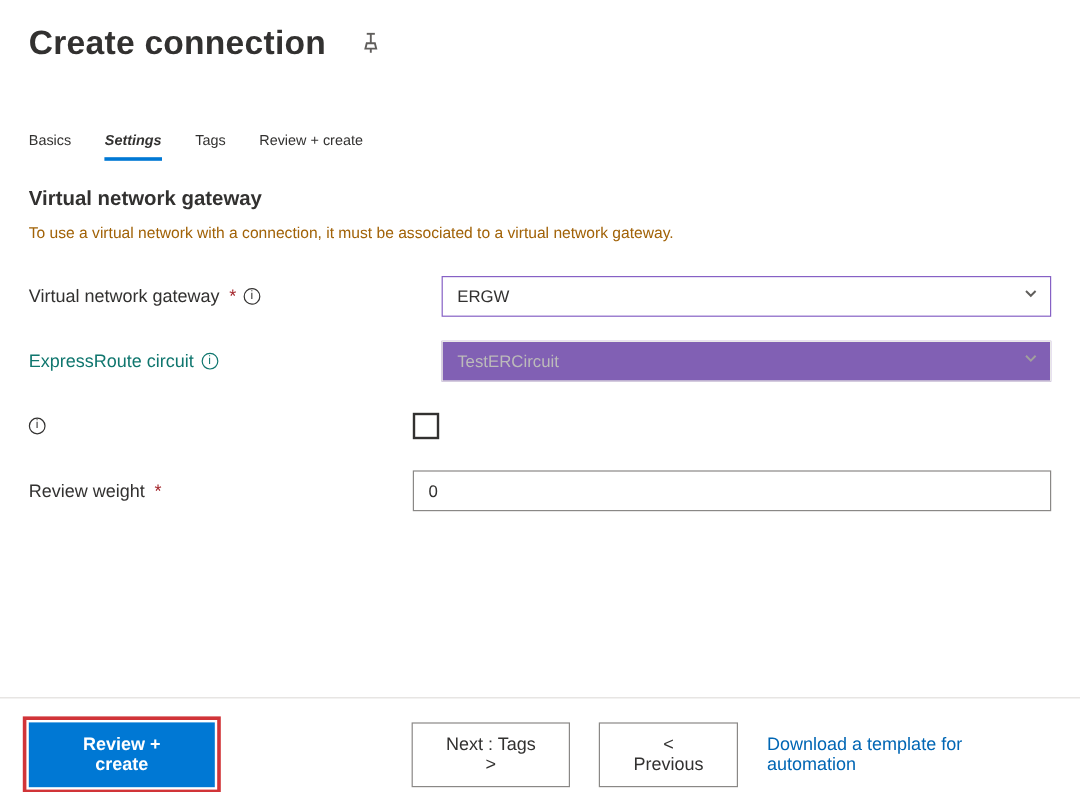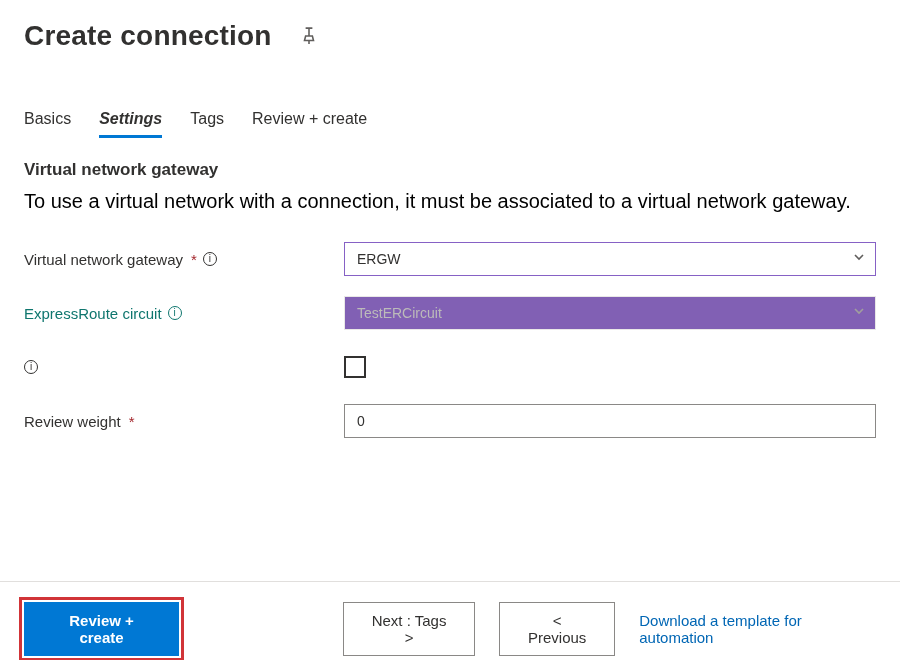--- a/index.html
+++ b/index.html
@@ -8,39 +8,39 @@
   .page { position: relative; width: 900px; height: 660px; padding: 16px 24px 0 24px; }
 
   
   .title-row { display: flex; align-items: center; gap: 24px; margin-top: 4px; }
   .title { font-size: 28px; font-weight: 600; letter-spacing: .2px; }
   .pin-btn { background: none; border: none; cursor: pointer; color: #605e5c; padding: 4px; }
   .pin-btn svg { width: 18px; height: 18px; display: block; }
 
   
   .tabs { display: flex; gap: 28px; margin-top: 52px; border-bottom: none; }
-  .tab { font-size: 16px; color: #323130; padding: 6px 0 10px 0; cursor: pointer; position: relative; }
+  .tab { font-size: 12px; color: #323130; padding: 6px 0 10px 0; cursor: pointer; position: relative; }
   .tab.active { font-weight: 600; font-style: italic; }
   .tab.active::after { content: ""; position: absolute; left: 0; right: 0; bottom: 0; height: 3px; background: #0078d4; }
 
   
   .section { margin-top: 22px; }
   .section h2 { font-size: 17px; font-weight: 600; margin-bottom: 10px; }
-  .section p { font-size: 20px; color: #000000; margin-bottom: 26px; }
+  .section p { font-size: 13px; color: #a16207; margin-bottom: 26px; }
 
   
   .form-row { display: flex; align-items: center; min-height: 40px; margin-bottom: 14px; }
   .form-label { width: 320px; font-size: 15px; display: flex; align-items: center; gap: 6px; }
   .form-label.disabled { color: #0f766e; }
   .req { color: #a4262c; margin-left: 2px; }
   .info-ic { display: inline-flex; align-items: center; justify-content: center; width: 14px; height: 14px; border: 1px solid currentColor; border-radius: 50%; font-size: 10px; line-height: 1; cursor: default; }
 
   .control { flex: 1; }
 
-  .select-box { position: relative; }
+  .select-box { position: relative; margin-left: 24px; }
   .select-box select {
     width: 100%; height: 34px; font-size: 14px; padding: 0 34px 0 12px;
     appearance: none; -webkit-appearance: none; -moz-appearance: none;
   }
   .select-box.normal select { border: 1px solid #8661c5; background: #fff; color: #323130; }
   .select-box.disabled select { border: 1px solid #e1dfdd; background: #4c1d95; color: #a19f9d; }
   .select-box .chev { position: absolute; right: 10px; top: 50%; transform: translateY(-50%); pointer-events: none; color: #605e5c; }
   .select-box.disabled .chev { color: #a19f9d; }
 
   .text-input { width: 100%; height: 34px; font-size: 14px; padding: 0 12px; border: 1px solid #8a8886; background: #fff; color: #323130; }

